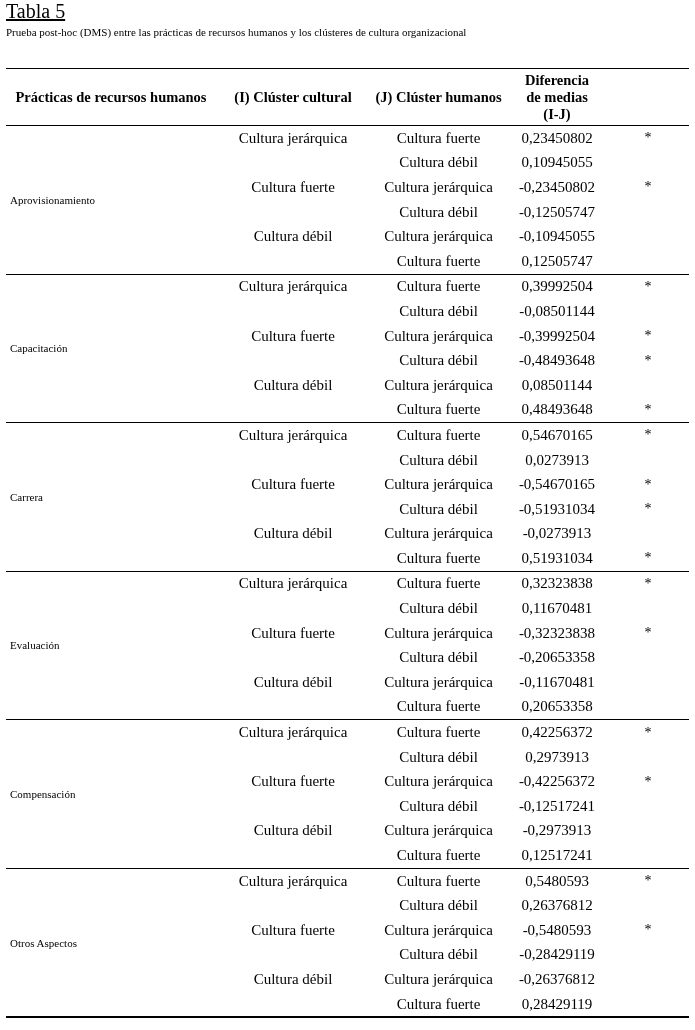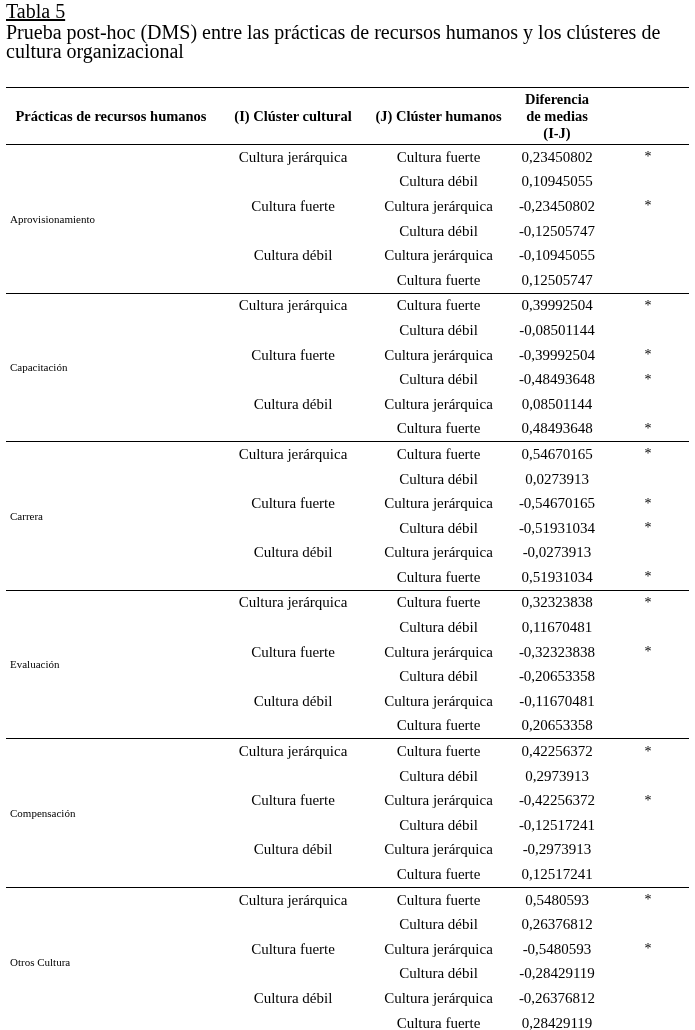--- a/index.html
+++ b/index.html
@@ -18,21 +18,21 @@
     padding: 2px 6px 0 6px;
   }
   .table-title {
     font-size: 20px;
     line-height: 19px;
     text-decoration: underline;
     margin: 0;
     font-weight: normal;
   }
   .table-caption {
-    font-size: 20px;
+    font-size: 11px;
     line-height: 19px;
     margin: 2px 0 0 0;
   }
   table.data-table {
     margin-top: 26px;
     border-collapse: collapse;
     table-layout: fixed;
     width: 683px;
     border-top: 1.5px solid #000000;
     border-bottom: 2px solid #000000;
@@ -278,21 +278,21 @@
           <td>-0,2973913</td>
           <td class="sig-cell"></td>
         </tr>
         <tr>
           <td></td>
           <td>Cultura fuerte</td>
           <td>0,12517241</td>
           <td class="sig-cell"></td>
         </tr>
         <tr class="group-start">
-          <td rowspan="6" class="practice-cell">Otros Cultura</td>
+          <td rowspan="6" class="practice-cell">Otros Aspectos</td>
           <td>Cultura jerárquica</td>
           <td>Cultura fuerte</td>
           <td>0,5480593</td>
           <td class="sig-cell">*</td>
         </tr>
         <tr>
           <td></td>
           <td>Cultura débil</td>
           <td>0,26376812</td>
           <td class="sig-cell"></td>

